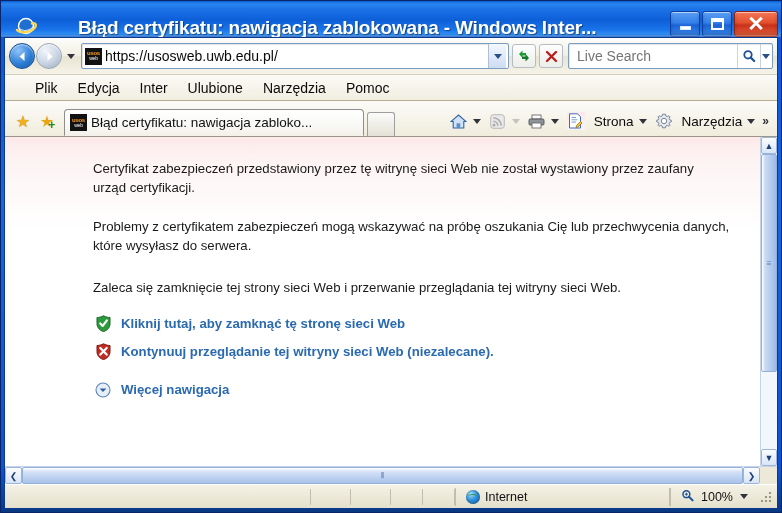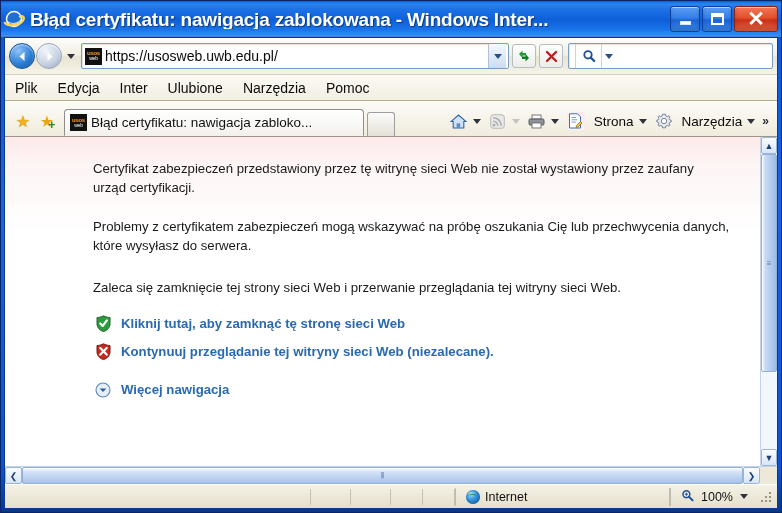--- a/index.html
+++ b/index.html
@@ -16,26 +16,27 @@
     position: absolute; left: 0; top: 0;
     width: 782px; height: 513px;
     background: linear-gradient(to bottom,#0a4fc4 0%,#0c58d8 6%,#1765e0 40%,#0b53cf 92%,#08387f 100%);
     border: 1px solid #0a246a;
     display: flex; flex-direction: column;
   }
 
   
   .titlebar {
     height: 36px; flex: 0 0 36px;
-    display: flex; align-items: center;
-    padding: 0 3px 0 2px;
+    display: flex; align-items: flex-end;
+    padding: 0 3px 0 14px;
     background: linear-gradient(to bottom,
       #0a5fd4 0%, #2b84ef 8%, #1d73e6 22%,
       #1164dd 45%, #0e5fd6 52%, #1a74ea 80%, #2f8df2 92%, #1159c0 100%);
     position: relative;
+    gap: 36px;
   }
   .titlebar:after {
     content:""; position:absolute; left:0; right:0; bottom:0; height:2px;
     background: rgba(255,255,255,0.18);
   }
   .ie-logo {
     width: 22px; height: 22px; flex: 0 0 22px;
     margin-right: 5px; position: relative;
   }
   .title-text {
@@ -173,21 +174,21 @@
     width: 26px; height:24px; display:flex; align-items:center; justify-content:center;
     border-left:1px solid #c6d4e6;
   }
   .search-caret { width:14px; height:24px; display:flex; align-items:center; justify-content:center;
     border-left:1px solid #c6d4e6;}
 
   
   .menubar {
     height: 26px; flex:0 0 26px;
     display:flex; align-items:center;
-    padding-left: 0;
+    padding-left: 20px;
     background: linear-gradient(to bottom,#fbfaf5 0%,#f1eee1 100%);
     border-bottom: 1px solid #b7ad8e;
   }
   .menuitem {
     font-size: 14px; color:#0b0b0b; padding: 2px 10px; border-radius:2px;
   }
 
   
   .tabrow {
     height: 36px; flex:0 0 36px;
@@ -391,20 +392,21 @@
           <path d="M12 9 L8.5 12.5 L8.5 10 L5 10 L5 7.5 L8.5 7.5 L8.5 5 Z" fill="#127a26"></path>
         </svg>
       </div>
       <div class="sqbtn stop">
         <svg width="13" height="13" viewBox="0 0 13 13">
           <path d="M2 2 L11 11 M11 2 L2 11" stroke="#bb2020" stroke-width="2.4" stroke-linecap="round"></path>
         </svg>
       </div>
 
       <div class="searchbox">
+        <input type="text" value="" placeholder="Live Search" style="">
         <div class="search-go">
           <svg width="14" height="14" viewBox="0 0 14 14">
             <circle cx="6" cy="5.8" r="3.7" fill="none" stroke="#1d4f9b" stroke-width="1.8"></circle>
             <path d="M8.8 8.6 L12.2 12" stroke="#1d4f9b" stroke-width="2.2" stroke-linecap="round"></path>
           </svg>
         </div>
         <div class="search-caret">
           <div class="dropcaret" style="border-top-color:#2a4f86"></div>
         </div>
       </div>

